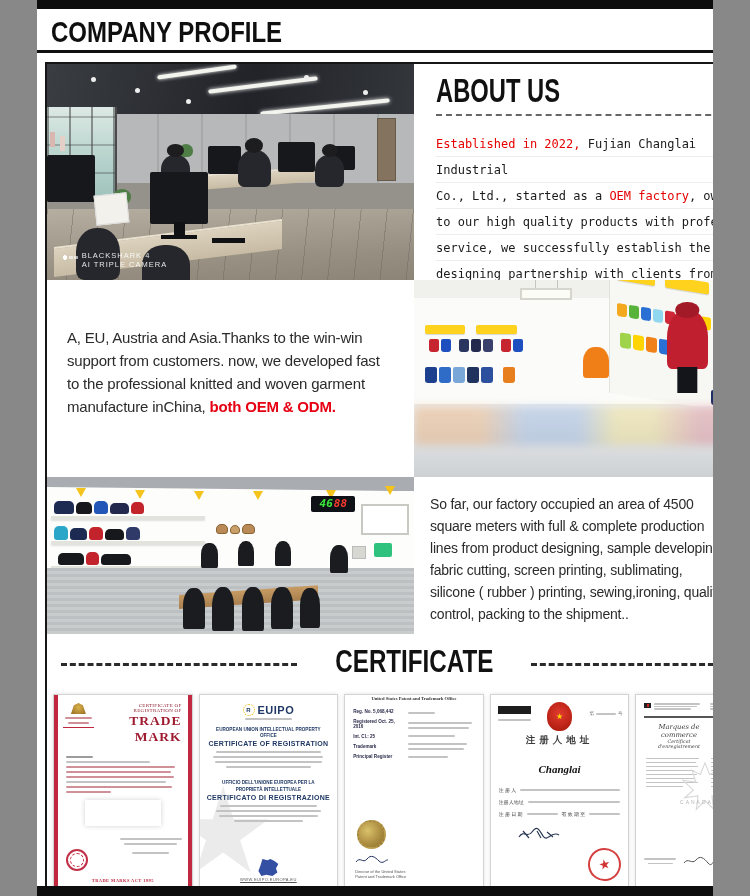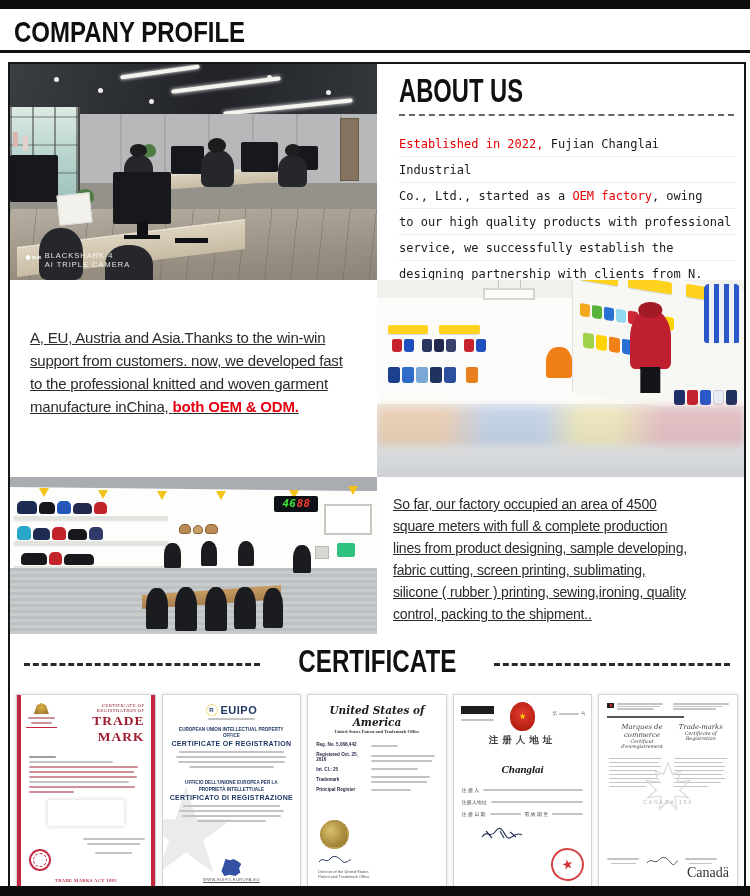--- a/index.html
+++ b/index.html
@@ -1,17 +1,17 @@
 <!DOCTYPE html>
 <html><head>
 <meta charset="utf-8">
 <style>
   * { margin:0; padding:0; box-sizing:border-box; }
   body { background:#888; font-family:"Liberation Sans", sans-serif; }
-  .page { width:750px; height:896px; background:#fff; position:relative; overflow:hidden; margin:0 auto; }
+  .page { width:676px; height:896px; background:#fff; position:relative; overflow:hidden; margin:0 auto; }
   .top-bar { height:9px; background:#0d0d0d; }
   .page-title { display:inline-block; margin:4px 0 0 14px; font-size:30px; line-height:37px;
     font-weight:900; color:#0f0f0f; letter-spacing:0; transform:scaleX(.8); transform-origin:0 50%;
     white-space:nowrap; }
   .title-rule { height:3px; background:#111; }
   .frame { position:absolute; left:8px; top:62px; width:738px; height:834px;
     border:2px solid #161616; background:#fff; }
   .row { display:flex; }
   .photo { position:relative; overflow:hidden; flex:0 0 367px; }
   .abs { position:absolute; }
@@ -23,21 +23,21 @@
   .about-dash { border-top:2px dashed #666; margin:8px 2px 0 0; }
   .about p { margin-top:15px; font-family:"DejaVu Sans Mono", monospace; font-size:12px;
     line-height:26px; color:#1a1a1a; white-space:pre-line;
     background:repeating-linear-gradient(to bottom, transparent 0 25px, #ededed 25px 26px); }
   .red { color:#e60000; }
 
   
   .tblock { flex:1; color:#2b2b2b; }
   .t2 { padding:46px 4px 0 20px; font-size:15px; line-height:23px; letter-spacing:-.2px; }
   .t3 { padding:16px 2px 0 16px; font-size:14px; line-height:22px; letter-spacing:-.2px; }
-  .tblock p { white-space:pre-line;text-decoration:underline; }
+  .tblock p { white-space:pre-line; }
   .hl { color:#e60012; font-weight:bold; }
 
   
   .office { background:#95928c; }
   .ofc-ceiling { inset:0 0 auto 0; height:37%; background:linear-gradient(100deg,#3a3d42,#212328 55%,#34373c);
     clip-path:polygon(0 0,100% 0,100% 80%,60% 100%,22% 90%,0 60%); }
   .lightbar { background:#f4f4ee; height:4px; border-radius:2px; box-shadow:0 0 4px #fff; }
   .spot { width:5px; height:5px; border-radius:50%; background:#eee; }
   .ofc-win { left:0; top:20%; width:19%; height:44%;
     background:linear-gradient(180deg,#dde9e4 0%,#bdd6d0 45%,#9cc1ba 100%);
@@ -480,21 +480,20 @@
             <div class="tl" style="width:50%"></div>
           </div>
         </div>
         <div style="position:absolute;left:0;right:0;bottom:5px;z-index:1">
           <div class="c2-map"></div>
           <div class="c2-foot">WWW.EUIPO.EUROPA.EU</div>
         </div>
       </div>
 
       <div class="cert">
-        <div class="c3-title">United States of America</div>
         <div class="c3-sub">United States Patent and Trademark Office</div>
         <div class="c3-cols">
           <div class="c3-labels">
             <div>Reg. No. 5,068,442</div>
             <div>Registered Oct. 25, 2016</div>
             <div>Int. Cl.: 25</div>
             <div>Trademark</div>
             <div>Principal Register</div>
           </div>
           <div class="c3-lines">

